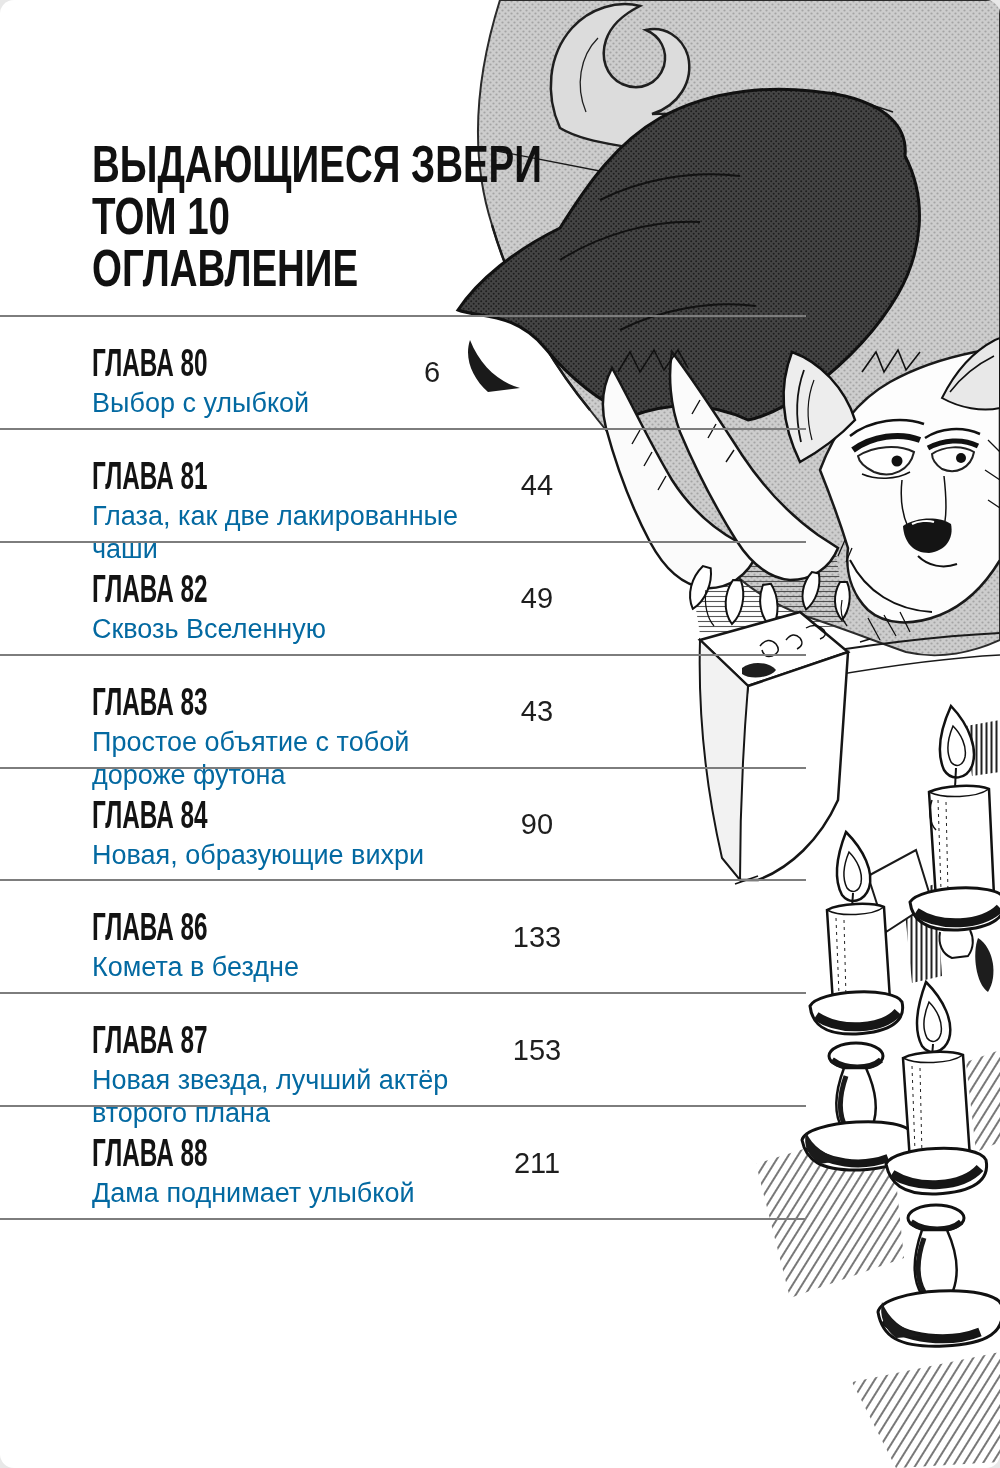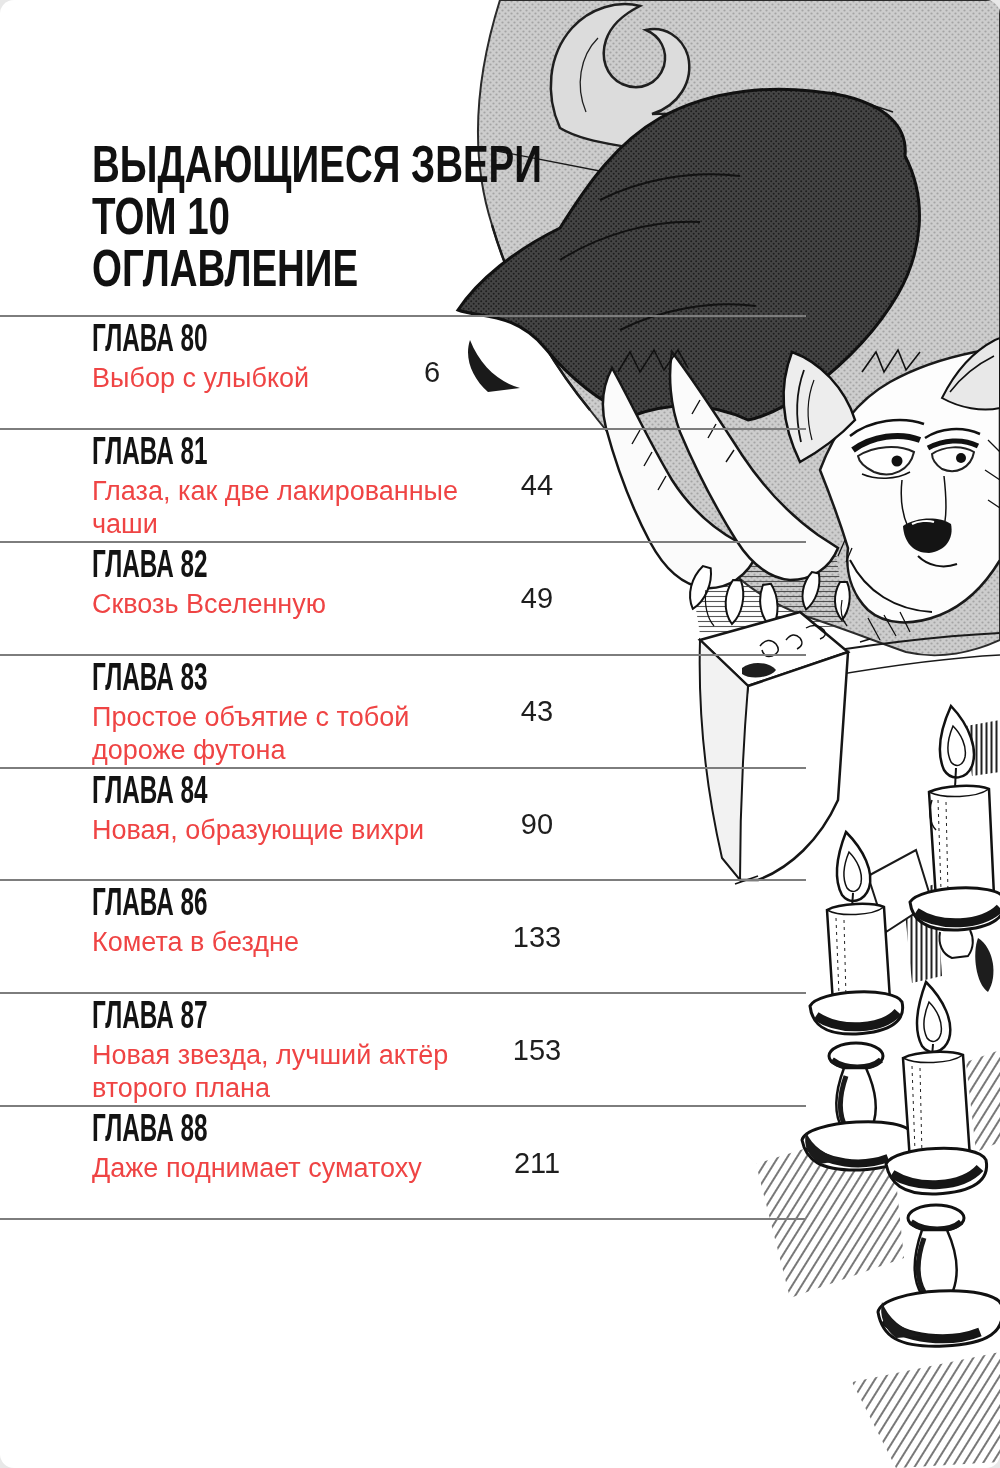--- a/index.html
+++ b/index.html
@@ -36,38 +36,38 @@
   
   .toc{
     position:absolute;left:0;top:315px;width:806px;z-index:2;
     border-bottom:2px solid var(--divider);
   }
   .toc-row{
     position:relative;
     height:112.9px;
     box-sizing:border-box;
     border-top:2px solid var(--divider);
-    padding:0 0 0 92px;
+    padding:25px 0 0 92px;
   }
   .chapter-heading{
     display:inline-block;
     font-weight:bold;
     font-size:38px;
     line-height:42px;
     color:#131313;
     transform:scaleX(0.64);
     transform-origin:left center;
     white-space:nowrap;
   }
   .chapter-title{
     display:block;
     max-width:400px;
     font-size:27px;
     line-height:33px;
-    color:#ef4444;
+    color:#0369a1;
     margin-top:3px;
   }
   .page-number{
     position:absolute;
     left:537px;top:50%;
     transform:translate(-50%,-50%);
     font-size:29px;
     color:#1e1e1e;
   }
   .toc-row:first-child .page-number{left:432px;}
@@ -337,18 +337,18 @@
     </div>
 
     <div class="toc-row">
       <span class="chapter-heading">ГЛАВА 87</span>
       <span class="chapter-title">Новая звезда, лучший актёр второго плана</span>
       <span class="page-number">153</span>
     </div>
 
     <div class="toc-row">
       <span class="chapter-heading">ГЛАВА 88</span>
-      <span class="chapter-title">Даже поднимает суматоху</span>
+      <span class="chapter-title">Дама поднимает улыбкой</span>
       <span class="page-number">211</span>
     </div>
 
   </div>
 </div>
 
 </body></html>

